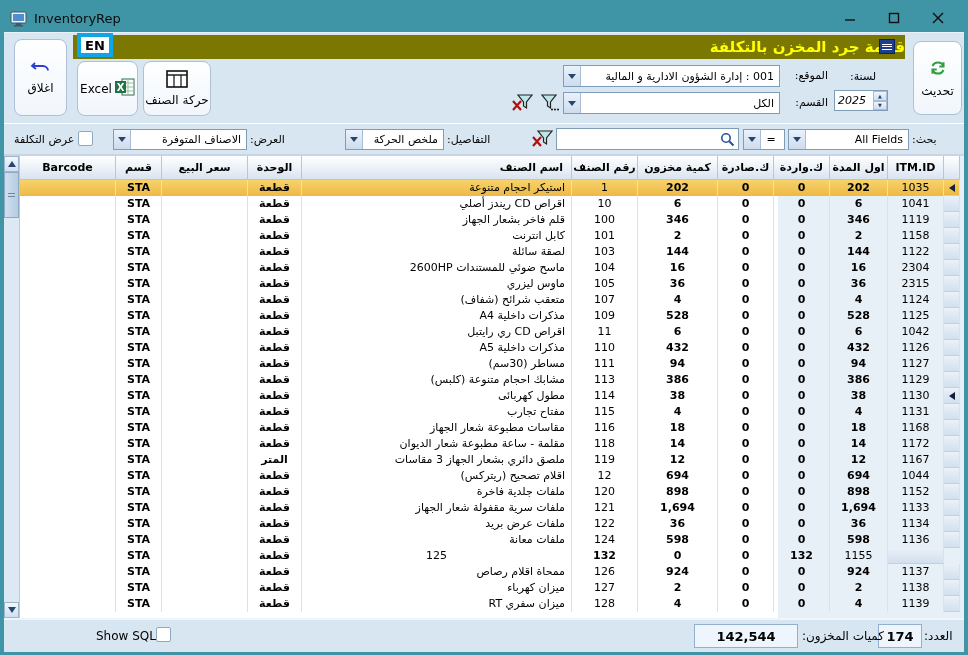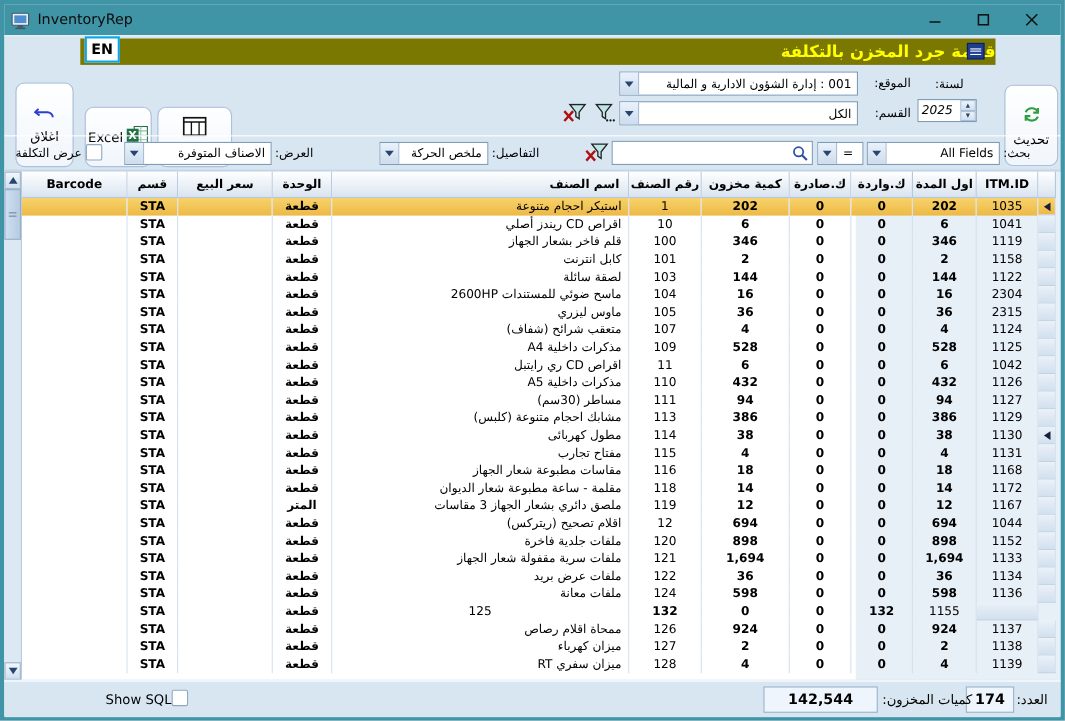--- a/index.html
+++ b/index.html
@@ -9,30 +9,30 @@
   .titlebar{height:28px;background:#3f95a6;display:flex;align-items:center;position:relative;}
   .appicon{width:18px;height:15px;margin:0 6px 0 6px;position:relative;}
   .title-text{font-size:13px;color:#0b0b0b;}
   .wincontrols{position:absolute;right:4px;top:0;height:28px;display:flex;align-items:center;}
   .wbtn{width:44px;height:26px;display:flex;align-items:center;justify-content:center;color:#111;font-size:14px;cursor:default;}
   .wbtn svg{display:block;}
   
   .content{height:619px;background:#d8e6f2;position:relative;border-top:1px solid #e9f2f9;}
   
   .toolbar{position:relative;height:90px;}
-  .btn{position:absolute;background:linear-gradient(#feffff,#f1f6fc);border:1px solid #aebfda;border-radius:8px;display:flex;flex-direction:column;align-items:center;justify-content:center;gap:4px;font-size:12px;color:#000;cursor:default;margin-top:36px;}
+  .btn{position:absolute;background:linear-gradient(#feffff,#f1f6fc);border:1px solid #aebfda;border-radius:8px;display:flex;flex-direction:column;align-items:center;justify-content:center;gap:4px;font-size:12px;color:#000;cursor:default;}
   .btn-close{left:10px;top:6px;width:53px;height:77px;}
   .btn-excel{left:73px;top:28px;width:61px;height:55px;flex-direction:row;gap:3px;}
   .btn-move{left:139px;top:28px;width:68px;height:55px;gap:2px;}
   .btn-refresh{left:909px;top:8px;width:49px;height:74px;}
   .olivebar{position:absolute;left:69px;top:2px;width:832px;height:24px;background:#7b7802;display:flex;align-items:center;justify-content:flex-end;}
   .olive-title{color:#ffff00;font-weight:bold;font-size:15px;direction:rtl;}
   .form-icon{position:absolute;right:10px;top:4px;width:16px;height:15px;background:#1d3e8f;border:1px solid #0c2060;display:flex;flex-direction:column;justify-content:space-evenly;padding:2px;}
   .form-icon i{display:block;height:1px;background:#fff;}
-  .en-badge{position:absolute;left:73px;top:0px;background:#fff;border:2px solid #0ea5e9;font-weight:bold;font-size:13px;padding:0 4px;height:24px;display:flex;align-items:center;}
+  .en-badge{position:absolute;left:73px;top:0px;background:#fff;border:4px solid #0ea5e9;font-weight:bold;font-size:13px;padding:0 4px;height:24px;display:flex;align-items:center;}
   .lbl{position:absolute;font-size:11px;color:#000;direction:rtl;white-space:nowrap;}
   .combo{position:absolute;background:#fff;border:1px solid #7f9db9;height:22px;display:flex;align-items:center;}
   .combo .val{flex:1;direction:rtl;font-size:11px;padding:0 5px 0 2px;white-space:nowrap;overflow:hidden;}
   .dd{width:17px;height:100%;background:linear-gradient(#eaf2fb,#cddcee);border-right:1px solid #a9bdd4;display:flex;align-items:center;justify-content:center;order:-1;}
   .dd b{width:0;height:0;border-left:4px solid transparent;border-right:4px solid transparent;border-top:5px solid #28456e;}
   .spinner{position:absolute;background:#fff;border:1px solid #7f9db9;height:21px;display:flex;align-items:center;font-style:italic;}
   .spinner .val{flex:1;font-size:11px;padding:0 3px;}
   .spin-btns{width:14px;height:100%;display:flex;flex-direction:column;}
   .spin-btns span{flex:1;background:linear-gradient(#eef4fb,#cfdff0);border:1px solid #a9bdd4;display:flex;align-items:center;justify-content:center;font-size:5px;color:#28456e;}
   .funnel{position:absolute;width:22px;height:18px;}

